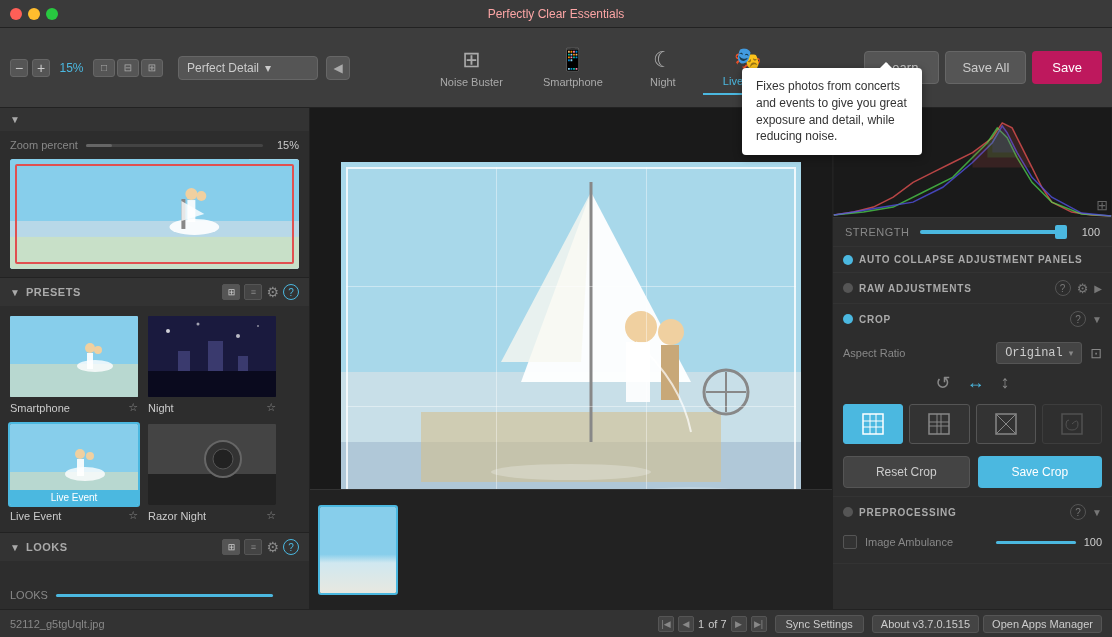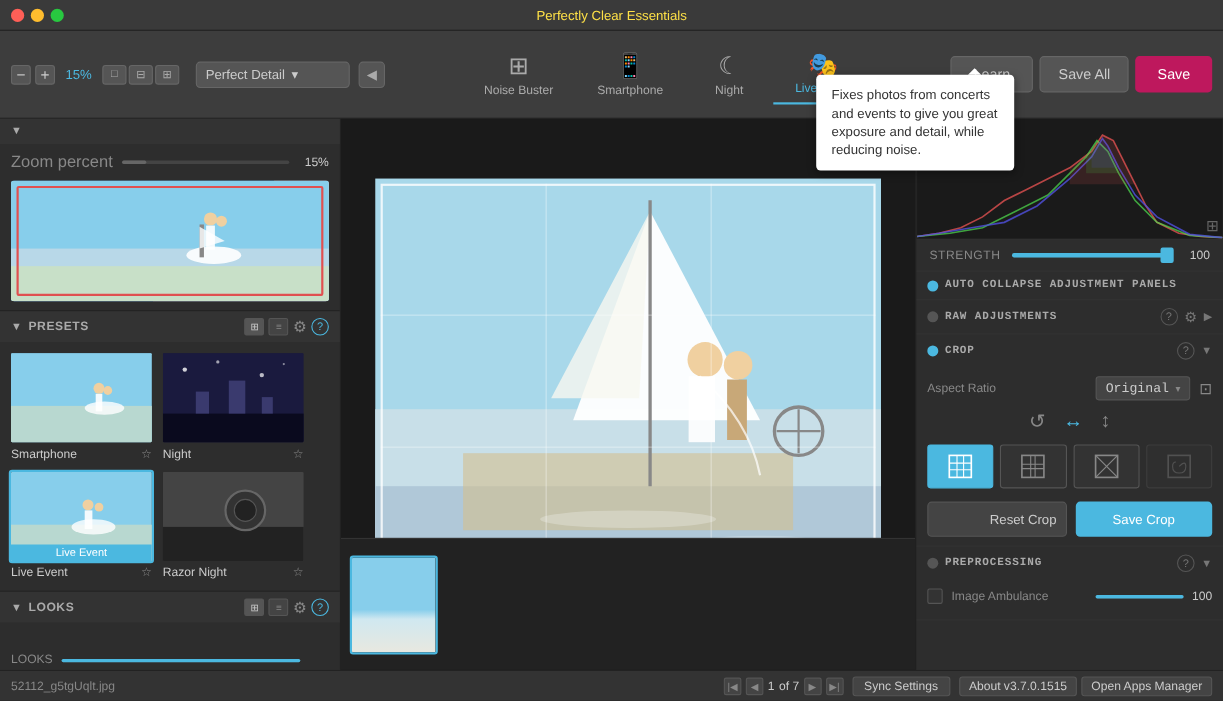--- a/index.html
+++ b/index.html
@@ -28,21 +28,21 @@
       position: absolute;
       left: 10px;
       display: flex;
       gap: 6px;
       align-items: center;
     }
     .tl { width: 12px; height: 12px; border-radius: 50%; }
     .tl-red { background: #ff5f57; }
     .tl-yellow { background: #ffbd2e; }
     .tl-green { background: #28c840; }
-    #title-text { font-size: 12px; color: #fde047; }
+    #title-text { font-size: 12px; color: #fca5a5; }
 
     
     #toolbar {
       height: 80px;
       background: #3d3d3d;
       display: flex;
       align-items: center;
       border-bottom: 1px solid #222;
       padding: 0 10px;
       gap: 8px;
@@ -198,21 +198,21 @@
     
     .navigator-content {
       padding: 8px 10px;
     }
     .zoom-row {
       display: flex;
       align-items: center;
       gap: 8px;
       margin-bottom: 8px;
     }
-    .zoom-label { font-size: 15px; color: #888; }
+    .zoom-label { font-size: 11px; color: #888; }
     .zoom-track {
       flex: 1;
       height: 3px;
       background: #444;
       border-radius: 2px;
       position: relative;
     }
     .zoom-track-fill {
       height: 100%;
       background: #666;
@@ -479,21 +479,20 @@
       border-radius: 50%;
       background: #4bb8e0;
     }
     .section-dot.gray { background: #555; }
     .section-title {
       font-size: 10px;
       font-weight: 700;
       color: #aaa;
       letter-spacing: 0.8px;
       flex: 1;
-      font-family: Liberation Mono, monospace;
     }
     .section-help {
       width: 16px; height: 16px;
       border: 1px solid #555;
       border-radius: 50%;
       color: #777;
       font-size: 10px;
       display: flex; align-items: center; justify-content: center;
       cursor: pointer;
     }
@@ -568,21 +567,20 @@
     }
     .crop-reset-btn {
       flex: 1;
       background: #444;
       border: 1px solid #555;
       border-radius: 4px;
       padding: 8px;
       color: #ccc;
       cursor: pointer;
       font-size: 12px;
-      text-align: right;
     }
     .crop-apply-btn {
       flex: 1;
       background: #4bb8e0;
       border: none;
       border-radius: 4px;
       padding: 8px;
       color: white;
       cursor: pointer;
       font-size: 12px;

